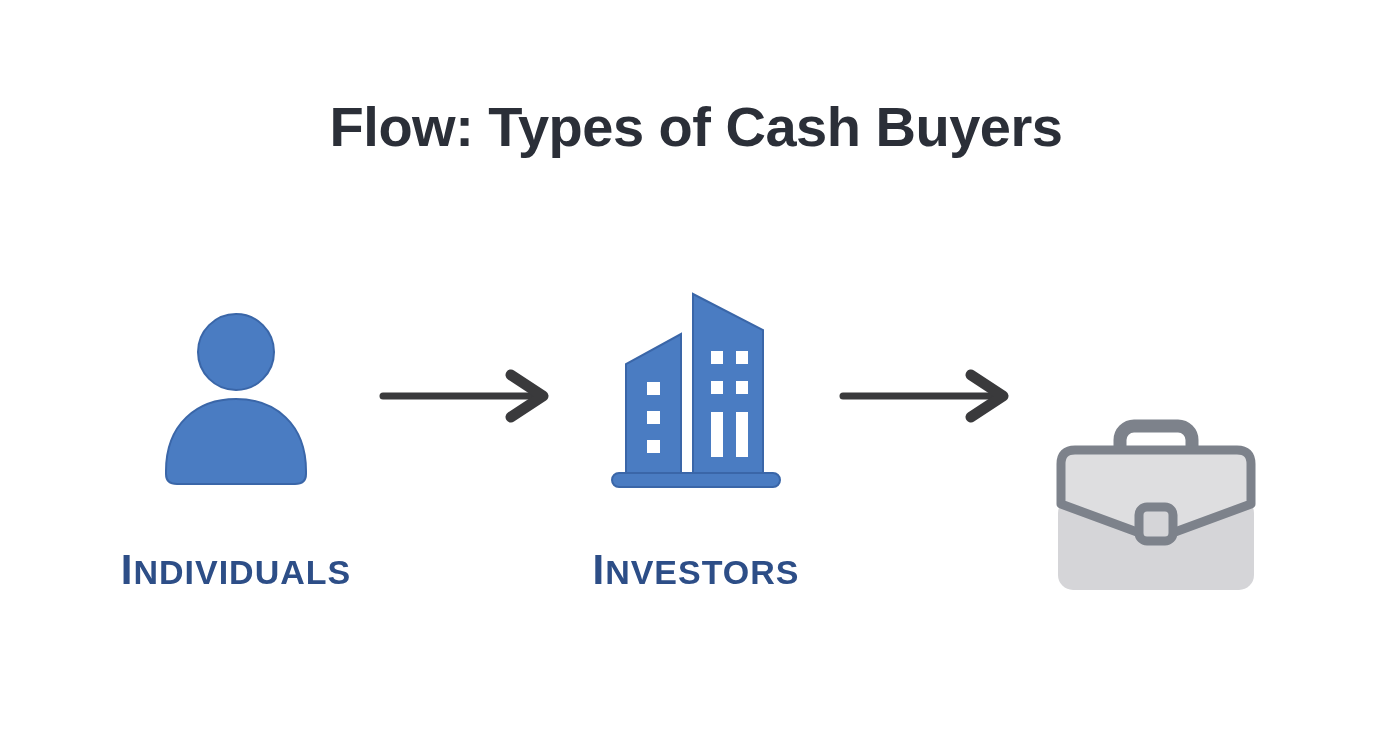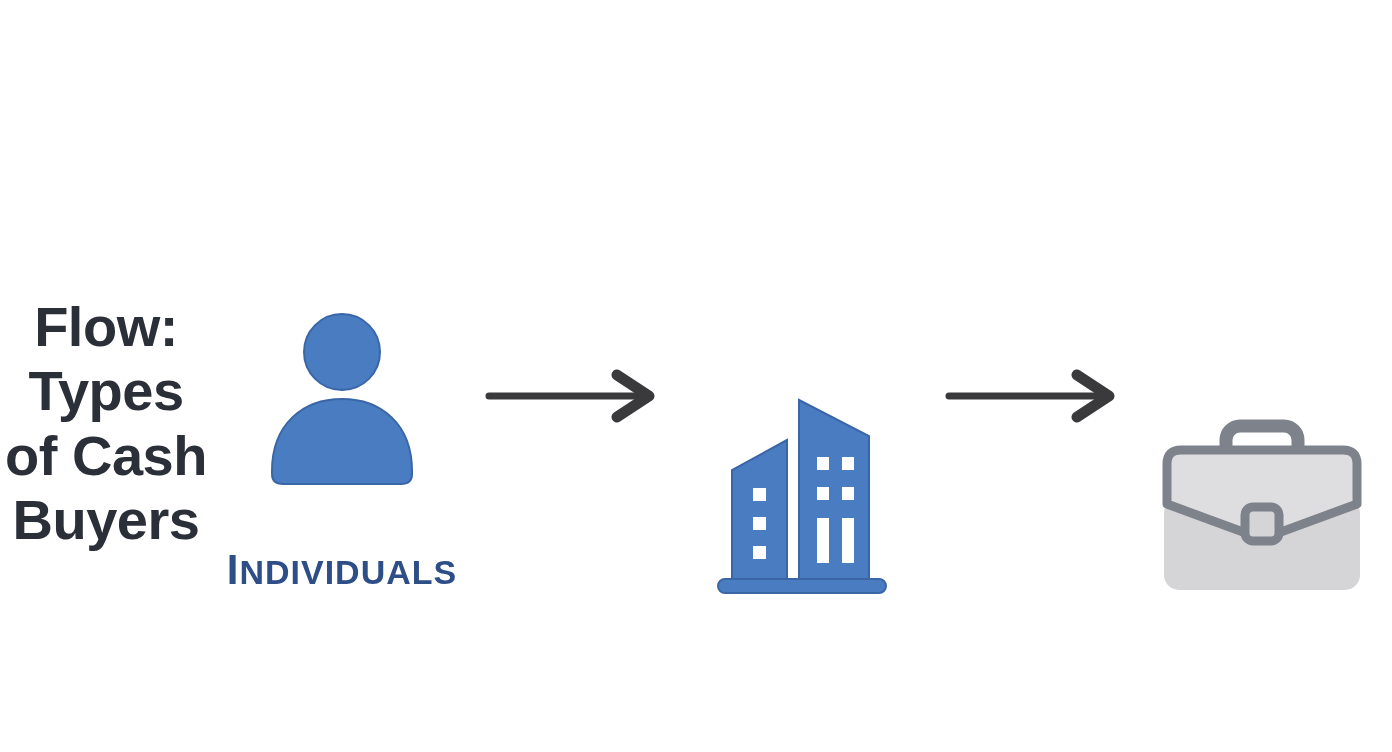--- a/index.html
+++ b/index.html
@@ -14,21 +14,21 @@
     --background:#ffffff;
   }
   *{box-sizing:border-box;margin:0;padding:0;}
   html,body{width:1392px;height:752px;overflow:hidden;}
   body{
     background:var(--background);
     font-family:"Liberation Sans","DejaVu Sans",sans-serif;
   }
   .canvas{
     width:1392px;height:752px;
-    display:flex;align-items:center;
+    display:flex;flex-direction:column;align-items:center;
   }
   .page-title{
     margin-top:95px;
     font-size:56px;
     font-weight:700;
     letter-spacing:-0.5px;
     color:var(--title-dark);
     line-height:1.15;
     text-align:center;
   }
@@ -109,20 +109,21 @@
 
           <rect class="win" x="100" y="59" width="12" height="13"></rect>
           <rect class="win" x="125" y="59" width="12" height="13"></rect>
           <rect class="win" x="100" y="89" width="12" height="13"></rect>
           <rect class="win" x="125" y="89" width="12" height="13"></rect>
 
           <rect class="win" x="100" y="120" width="12" height="45"></rect>
           <rect class="win" x="125" y="120" width="12" height="45"></rect>
         </svg>
       </div>
+      <div class="node-label"><span class="cap">I</span>NVESTORS</div>
     </div>
 
     <div class="arrow-box">
       <svg width="175" height="56" viewBox="0 0 175 56">
         <line class="arrow-line" x1="4" y1="28" x2="158" y2="28"></line>
         <path class="arrow-head" d="M132 7 L164 28 L132 49"></path>
       </svg>
     </div>
 
     <div class="node">

